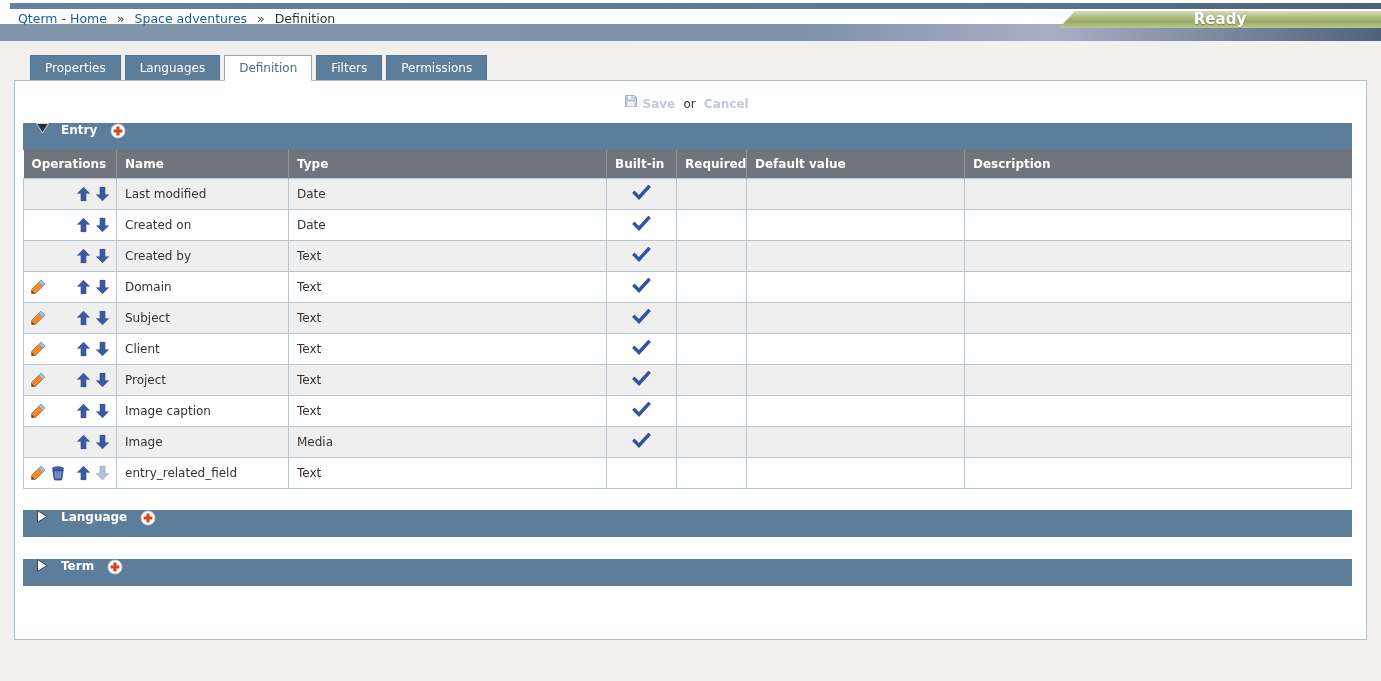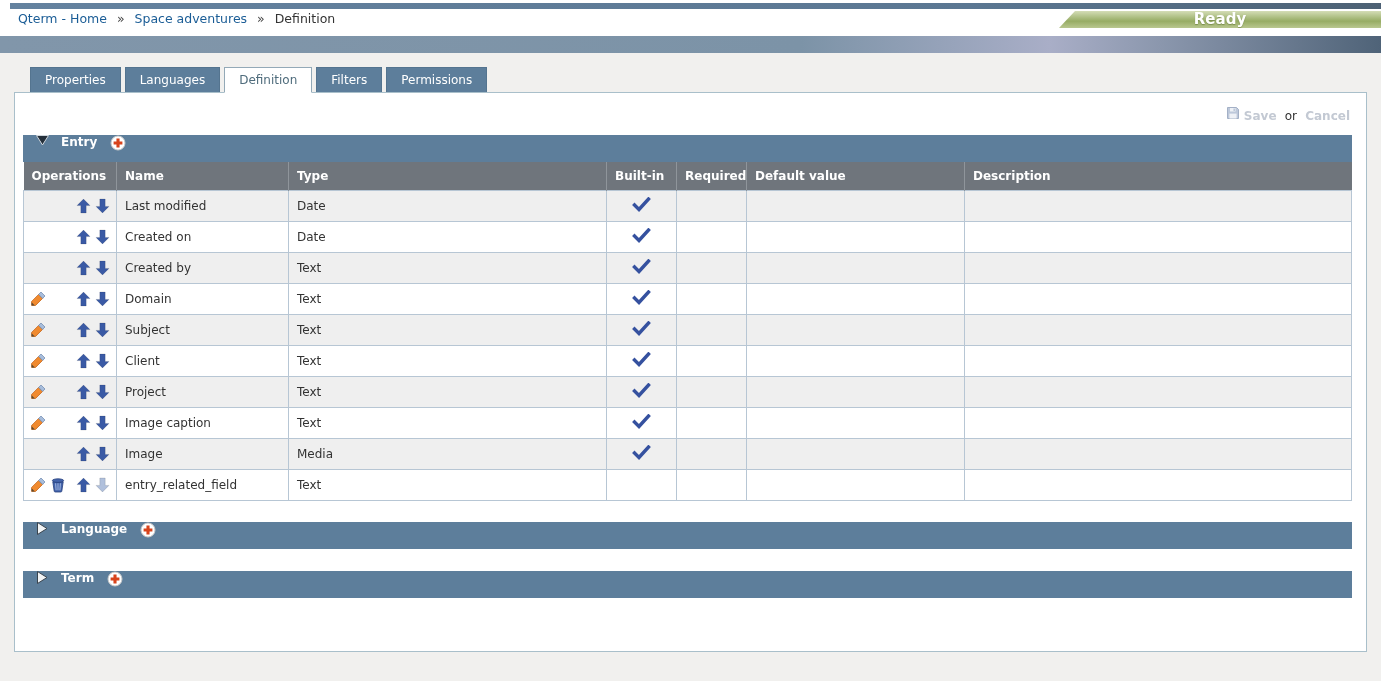--- a/index.html
+++ b/index.html
@@ -6,21 +6,21 @@
   html,body { margin:0; padding:0; }
   body {
     background:#f1f0ee;
     font-family:"DejaVu Sans","Liberation Sans",sans-serif;
     font-size:12px;
     color:#333;
     width:1381px; height:681px; overflow:hidden;
   }
 
   
-  .page-top { position:relative; background:#fff; height:36px; }
+  .page-top { position:relative; background:#fff; height:24px; }
   .top-strip { position:absolute; top:3px; left:10px; right:0; height:6px;
     background:linear-gradient(90deg,#64829f 0%,#5b7792 70%,#4d6174 100%); }
   .breadcrumb { padding:11px 0 0 18px; font-size:12.5px; }
   .breadcrumb a { color:#1b5d96; text-decoration:none; cursor:pointer; }
   .breadcrumb .sep { color:#444; margin:0 6px; }
   .breadcrumb .current { color:#333; }
   .ready-bar { position:absolute; right:0; top:11px; width:322px; height:17px;
     line-height:16px; text-align:center; color:#fff; font-size:15px; font-weight:bold;
     text-shadow:0 1px 1px rgba(90,110,50,.55);
     background:linear-gradient(180deg,#d4ddb6 0%,#aabc7f 40%,#97ac64 60%,#b9c78f 100%);
@@ -33,21 +33,21 @@
   .tabs { display:flex; gap:4px; margin-left:30px; position:relative; z-index:2; }
   .tab { background:#5d7e9b; color:#fff; border:1px solid #54748f; border-bottom:none;
     padding:5px 14px 4px; cursor:pointer; }
   .tab.active { background:#fff; color:#4f6c7c; border:1px solid #93a9b7;
     border-bottom:1px solid #fff; margin-bottom:-1px; padding-bottom:5px; }
 
   
   .panel { position:relative; z-index:1; margin:0 14px; background:#fff;
     border:1px solid #a9bfca; padding:8px 14px 38px 8px; min-height:560px; }
 
-  .actions { text-align:right; padding:5px 2px 12px 0; font-weight:bold; color:#c3c9d3; }
+  .actions { text-align:center; padding:5px 2px 12px 0; font-weight:bold; color:#c3c9d3; }
   .actions .icon svg { vertical-align:-2px; }
   .actions .save, .actions .cancel { cursor:default; }
   .actions .or { color:#333; font-weight:normal; margin:0 4px; }
 
   
   .section-bar { background:#5d7e9b; height:27px; display:flex; align-items:flex-start;
     padding:0 12px; cursor:pointer; }
   .section-title { color:#fff; font-weight:bold; margin-left:12px; }
   .tri { display:inline-flex; width:14px; justify-content:center; }
   .add { margin-left:12px; display:inline-flex; cursor:pointer; }

